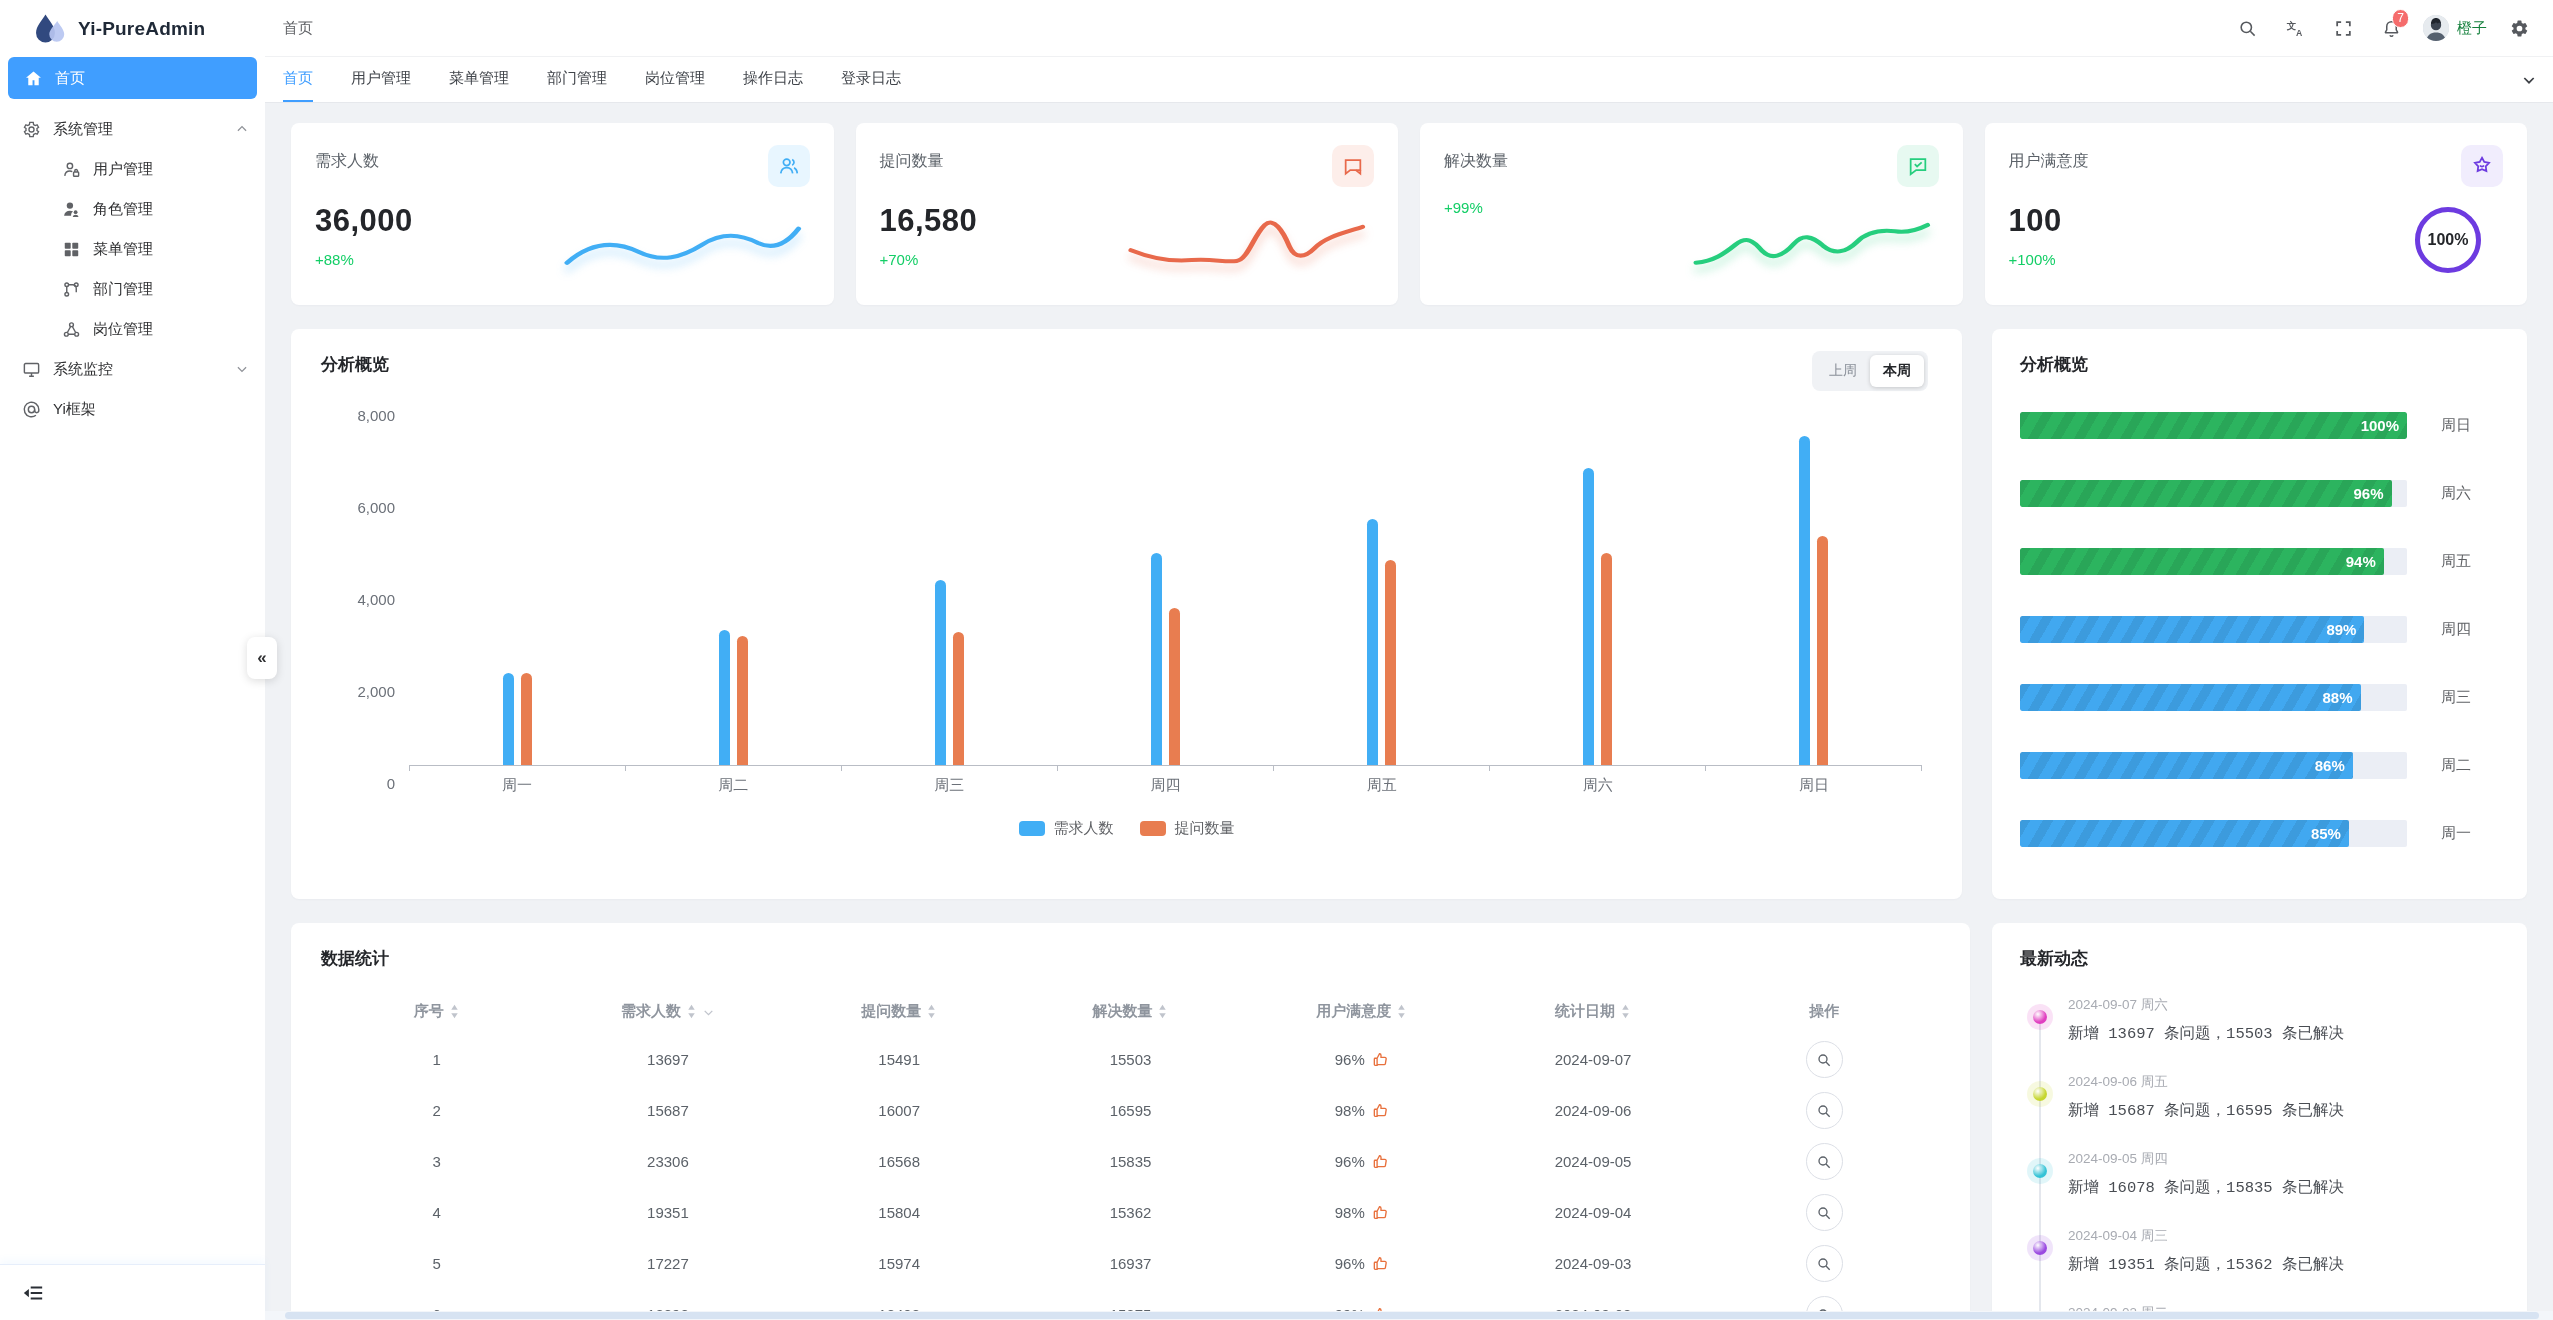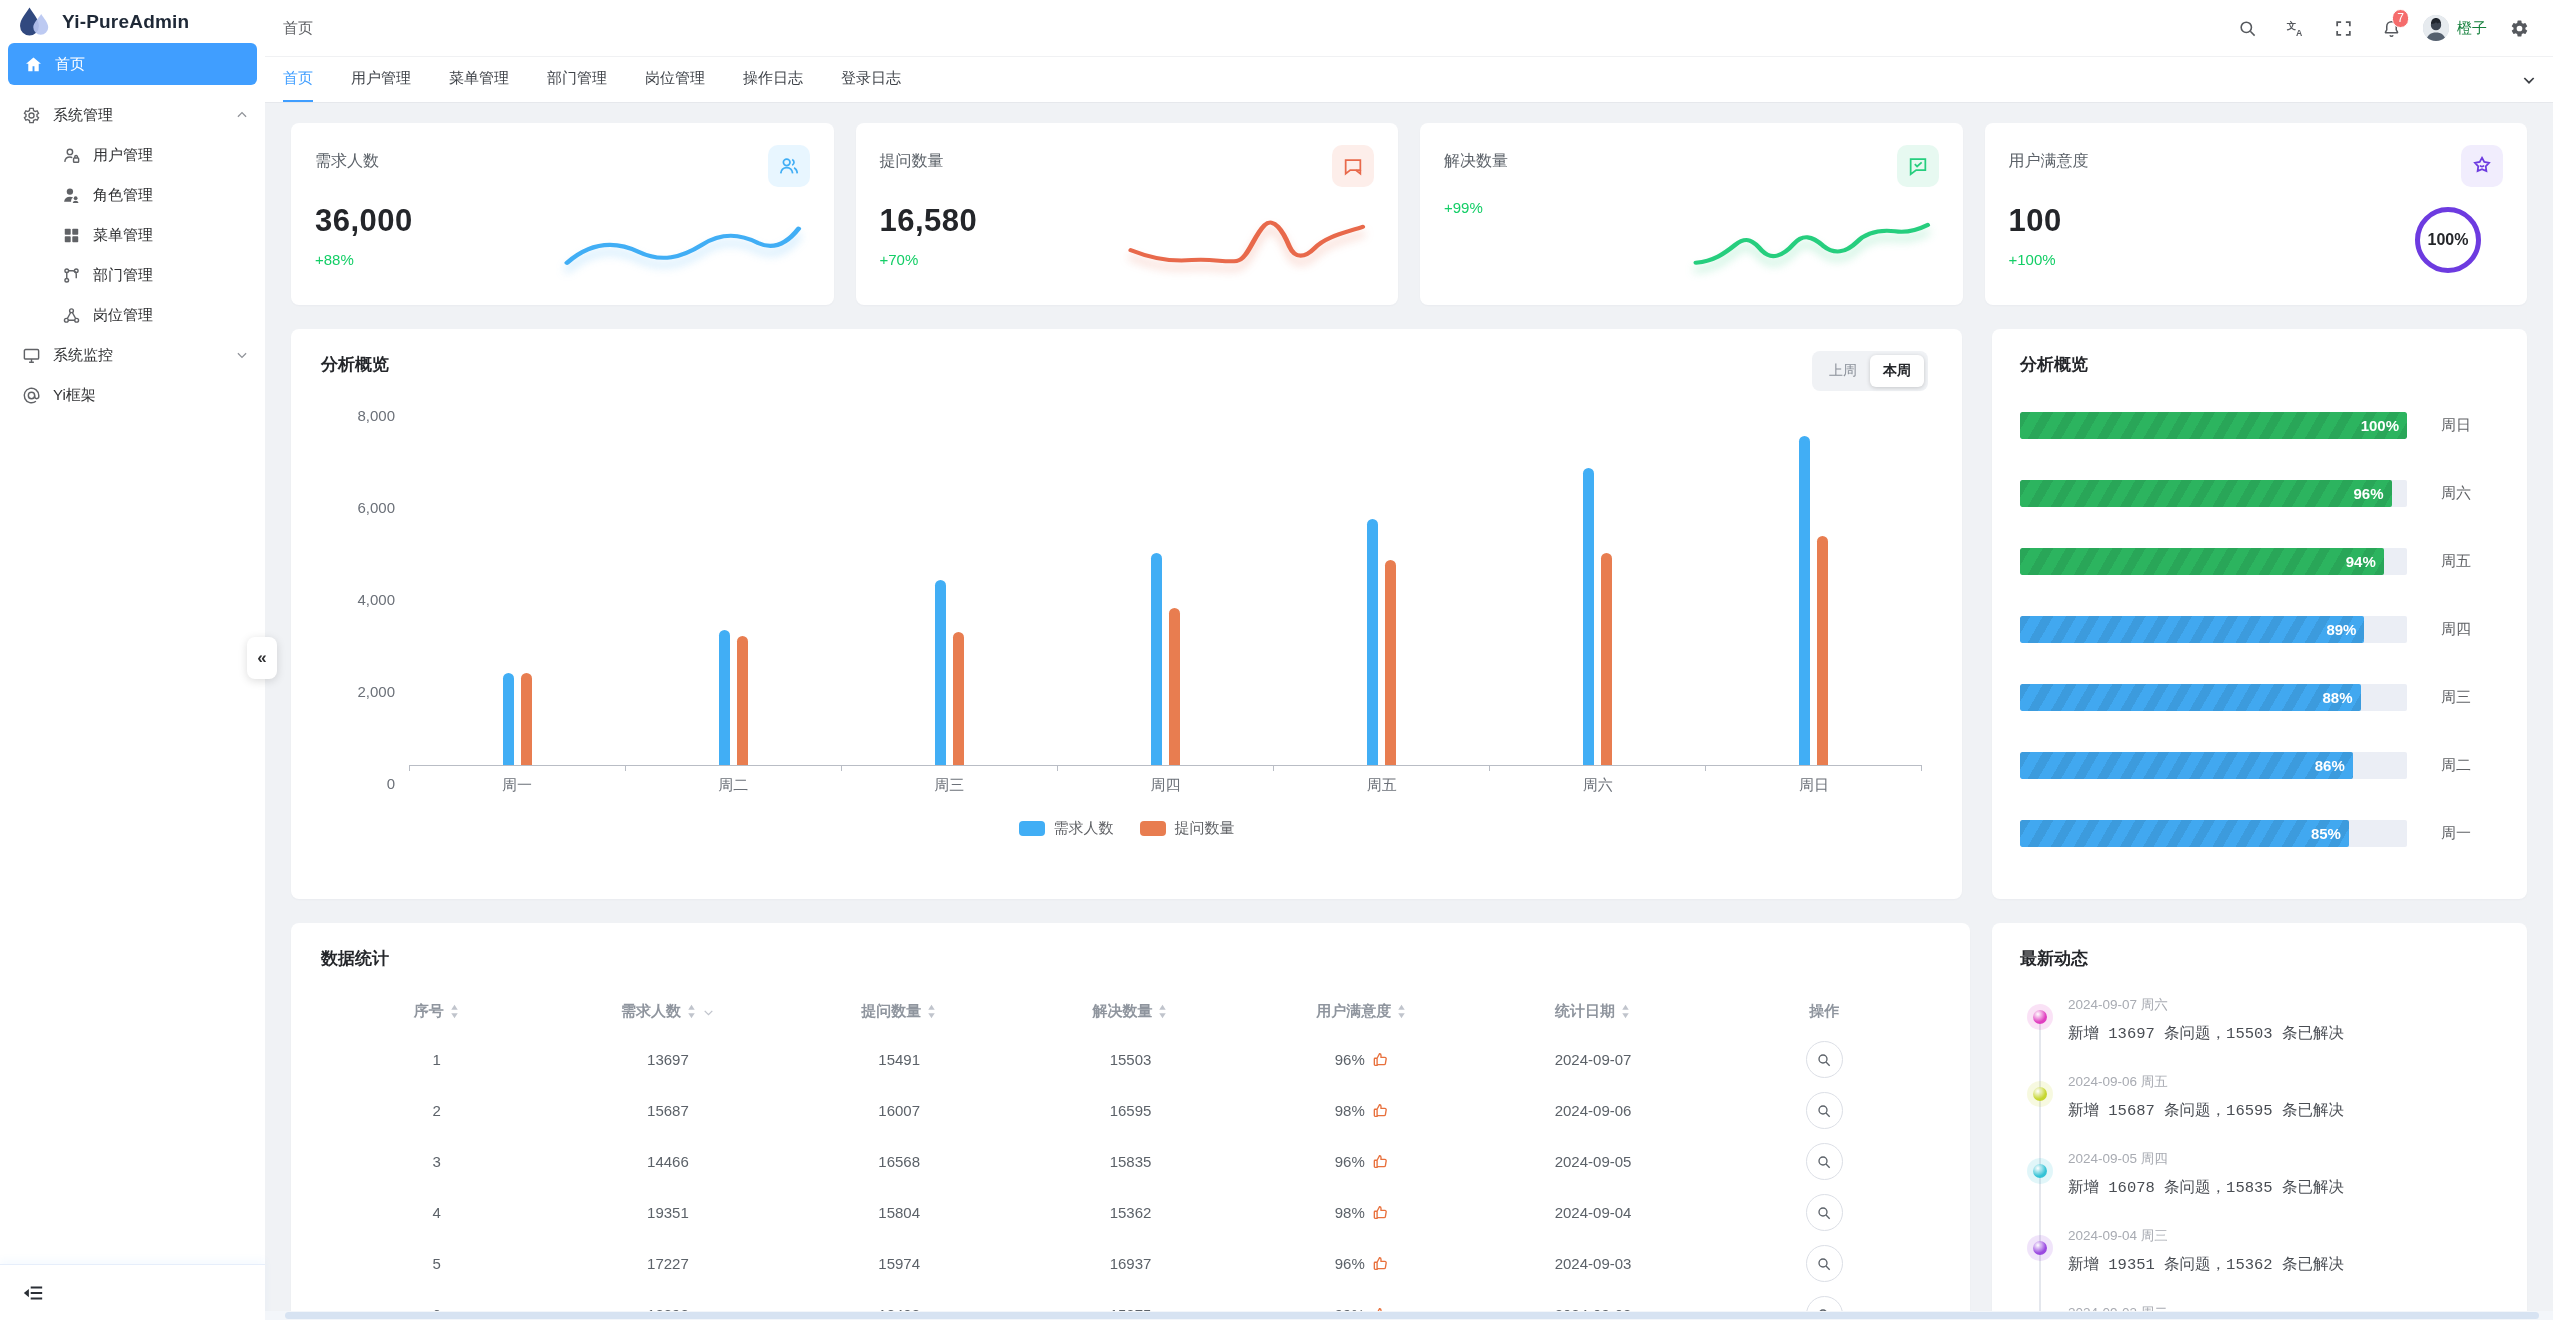--- a/index.html
+++ b/index.html
@@ -2,21 +2,21 @@
 <html><head>
 <meta charset="utf-8">
 <style>
   * { margin:0; padding:0; box-sizing:border-box; }
   html,body { width:2553px; height:1320px; overflow:hidden; }
   body { font-family:"Liberation Sans","DejaVu Sans",sans-serif; background:#f0f2f5; color:#303133; }
   .app { position:relative; width:2553px; height:1320px; display:flex; }
 
   
   .sidebar { width:265px; min-width:265px; height:100%; background:#fff; display:flex; flex-direction:column; position:relative; z-index:3; }
-  .logo-row { height:43px; display:flex; align-items:center; padding-left:16px; gap:10px; cursor:pointer; }
+  .logo-row { height:57px; display:flex; align-items:center; padding-left:32px; gap:10px; cursor:pointer; }
   .logo-mark svg { width:36px; height:36px; display:block; }
   .logo-title { font-size:19px; font-weight:bold; color:#1f2937; letter-spacing:.2px; }
   .menu { flex:1; padding-top:0; overflow:hidden; }
   .menu-item { height:40px; display:flex; align-items:center; gap:12px; padding:0 16px 0 22px; font-size:15px; color:#303133; cursor:pointer; position:relative; }
   .menu-item .mi-icon { width:19px; height:19px; color:#606266; display:inline-flex; }
   .menu-item .mi-icon svg { width:100%; height:100%; }
   .menu-item.lvl1 { padding-left:62px; }
   .menu-item.active { background:#409eff; color:#fff; border-radius:6px; margin:0 8px 0 8px; height:42px; padding-left:16px; }
   .menu-item.active .mi-icon { color:#fff; }
   .menu-item .mi-arrow { margin-left:auto; width:14px; height:14px; color:#909399; }
@@ -588,21 +588,21 @@
                   <td>2024-09-06</td>
                   <td><span class="op-btn">
                       <svg viewBox="0 0 24 24" fill="none" stroke="currentColor" stroke-width="2">
                         <circle cx="10.5" cy="10.5" r="6"></circle>
                         <path d="M15 15l5.5 5.5"></path>
                       </svg>
                     </span></td>
                 </tr>
                 <tr>
                   <td>3</td>
-                  <td>14466</td>
+                  <td>23306</td>
                   <td>16568</td>
                   <td>15835</td>
                   <td><span class="sat-cell">
                       <span>96%</span>
                       <span class="thumb-icon"><svg viewBox="0 0 24 24" fill="none" stroke="currentColor" stroke-width="1.9">
                           <path d="M7.2 10.3v9.9H4.3a1 1 0 0 1-1-1v-7.9a1 1 0 0 1 1-1Zm0 0 3.4-6.4c1.2 0 2.1.9 2.1 2.1v3.1h5.5a1.8 1.8 0 0 1 1.8 2.1l-1.1 6.6a1.8 1.8 0 0 1-1.8 1.5H7.2"></path>
                         </svg></span>
                     </span></td>
                   <td>2024-09-05</td>
                   <td><span class="op-btn">

